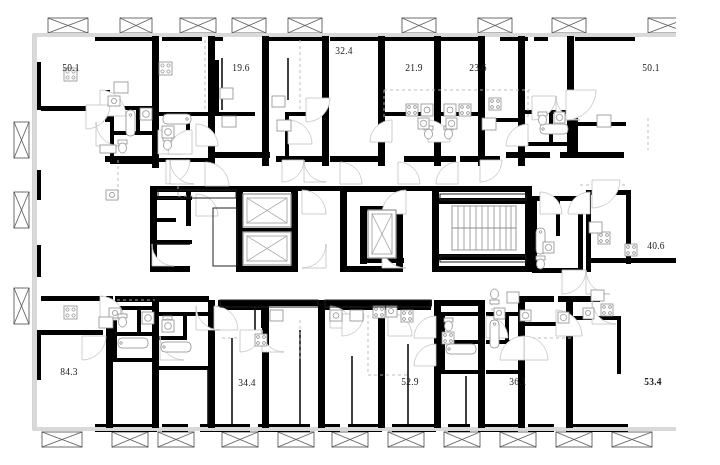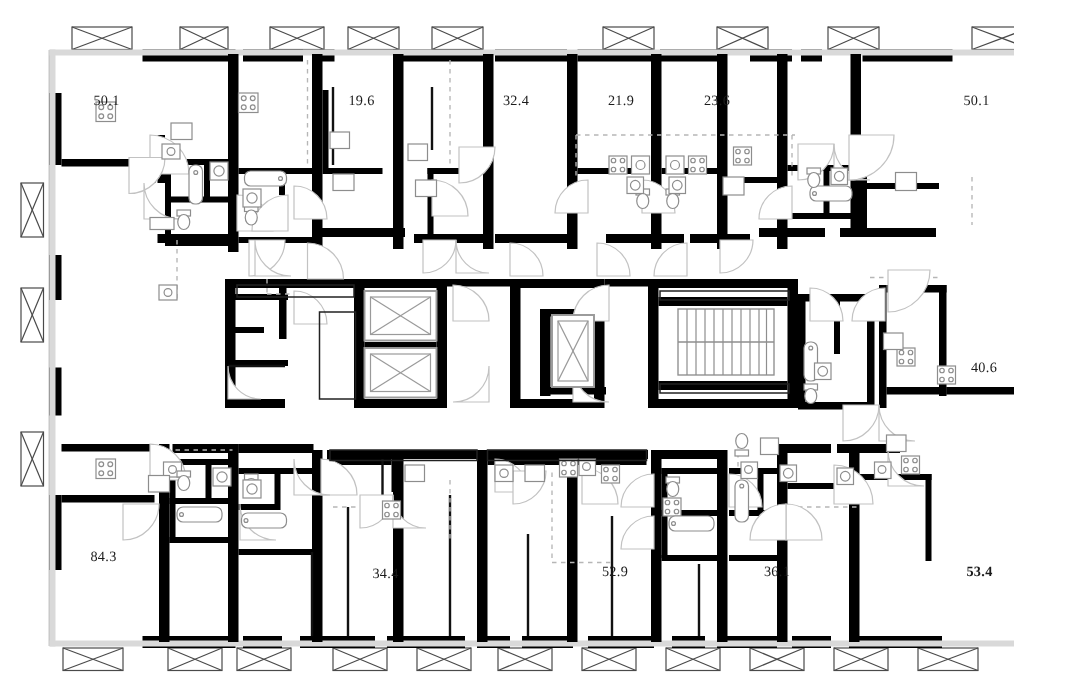--- a/index.html
+++ b/index.html
@@ -825,24 +825,24 @@
       <rect x="325" y="300" width="106" height="7"></rect>
       <rect x="158" y="190" width="78" height="8"></rect>
       <rect x="440" y="194" width="86" height="6"></rect>
       <rect x="440" y="256" width="86" height="6"></rect>
     </g>
 
   </svg>
 
   <div class="area-label" style="left:71px;top:68px;">50.1</div>
   <div class="area-label" style="left:241px;top:68px;">19.6</div>
-  <div class="area-label" style="left:344px;top:68px;">32.4</div>
+  <div class="area-label" style="left:344px;top:51px;">32.4</div>
   <div class="area-label" style="left:414px;top:68px;text-align:right;">21.9</div>
   <div class="area-label" style="left:478px;top:68px;">23.6</div>
   <div class="area-label" style="left:651px;top:68px;">50.1</div>
   <div class="area-label" style="left:656px;top:246px;">40.6</div>
   <div class="area-label" style="left:69px;top:372px;">84.3</div>
-  <div class="area-label" style="left:251px;top:383px;padding-left:12px;">34.4</div>
+  <div class="area-label" style="left:241px;top:383px;padding-left:12px;">34.4</div>
   <div class="area-label" style="left:410px;top:382px;">52.9</div>
   <div class="area-label" style="left:470px;top:382px;margin-left:48px;">36.1</div>
   <div class="area-label" style="left:653px;top:382px;font-weight:bold;">53.4</div>
 
 </div>
 
 </body></html>

